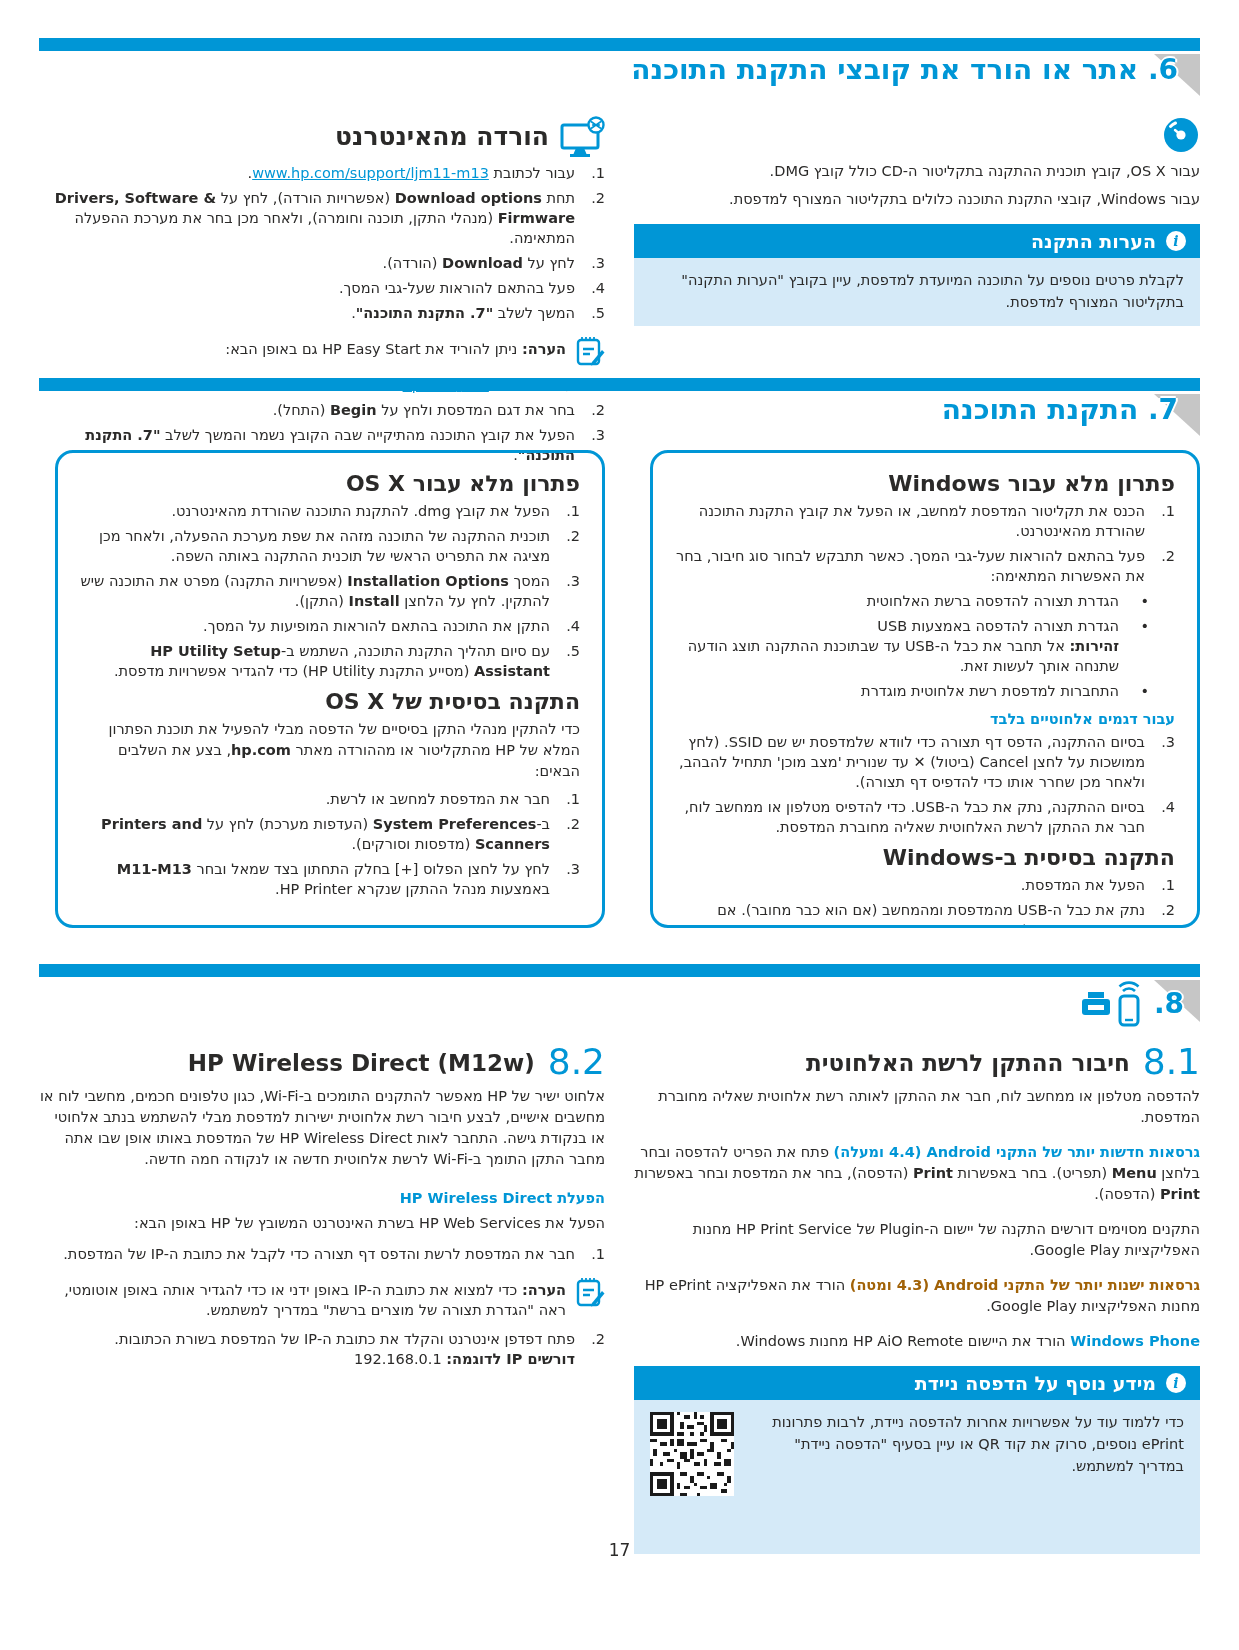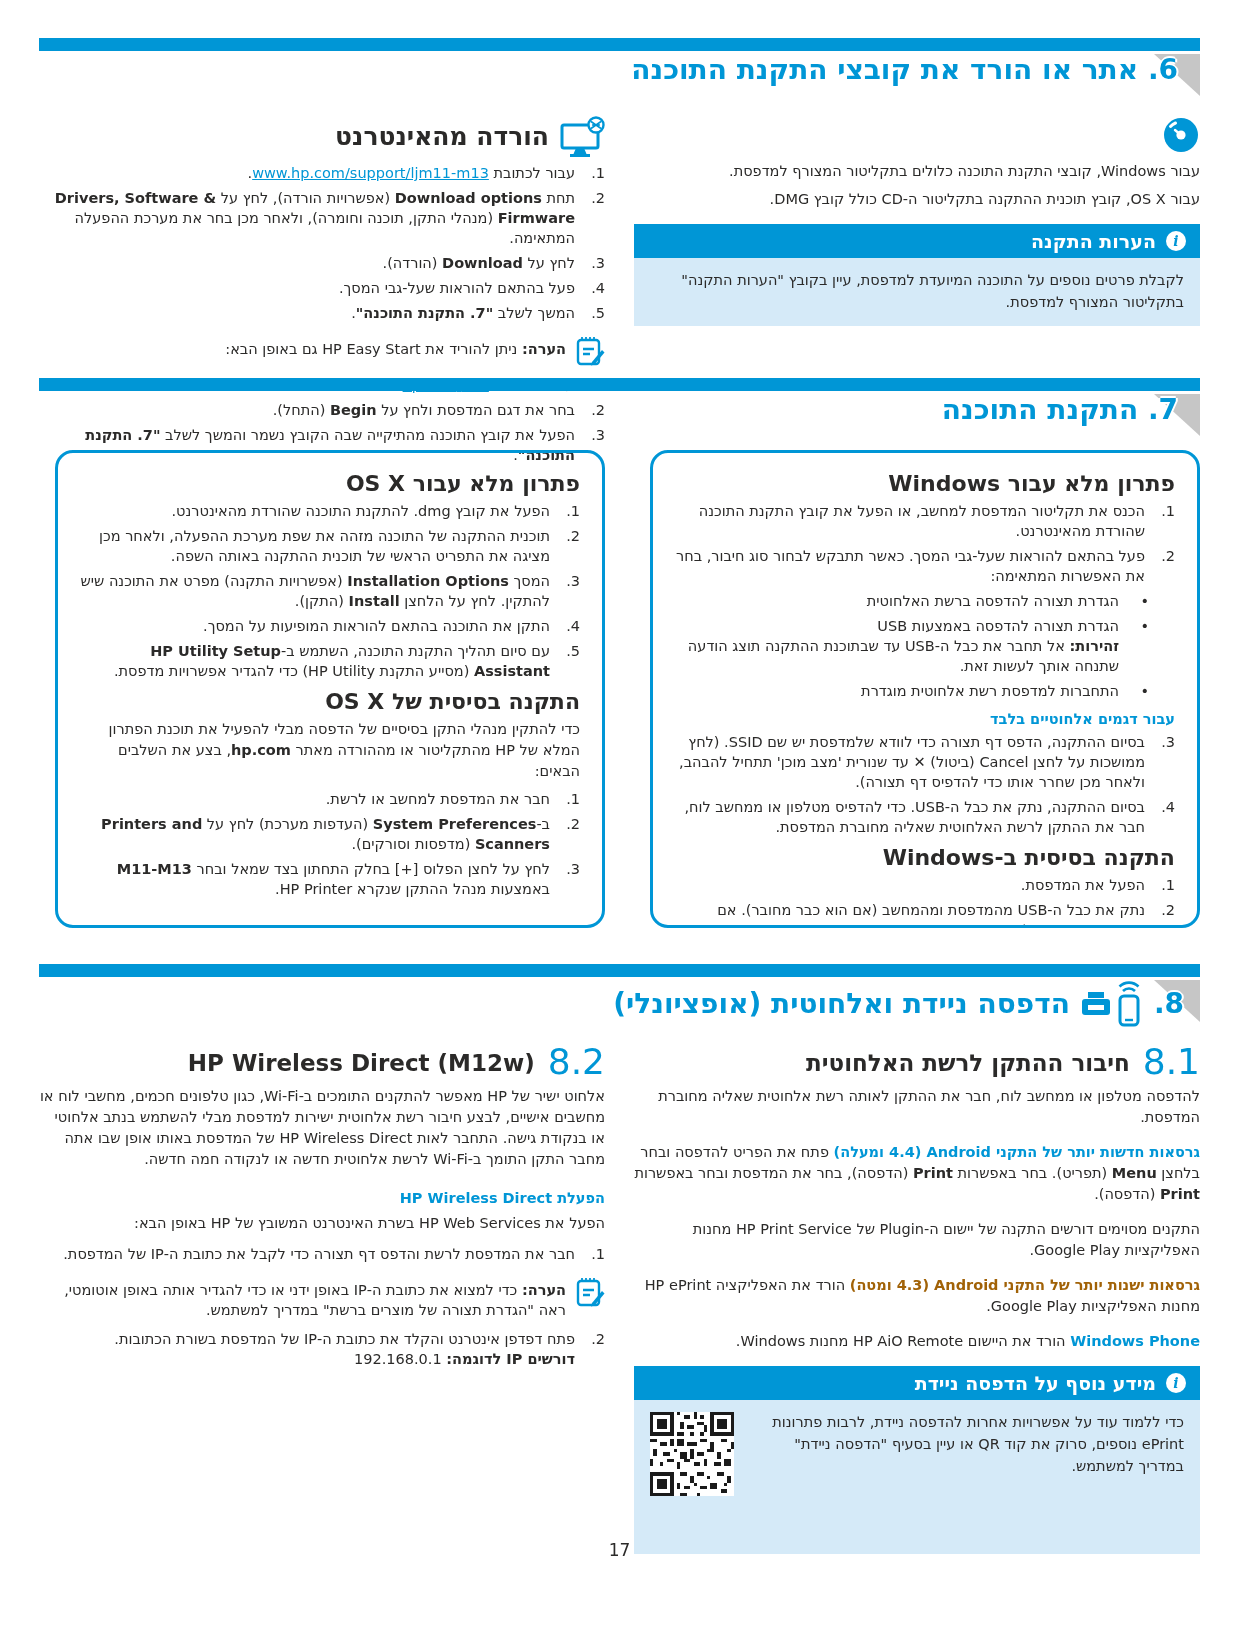--- a/index.html
+++ b/index.html
@@ -65,22 +65,22 @@
 
       <div class="col">
         <div class="chead">
           <svg width="38" height="38" viewBox="0 0 38 38">
             <circle cx="19" cy="19" r="17" fill="#0096d6"></circle>
             <circle cx="19" cy="19" r="4.6" fill="#fff"></circle>
             <path d="M8.5,10.5 A14 14 0 0 1 13.5,7" stroke="#fff" stroke-width="3" fill="none" stroke-linecap="round"></path>
             <path d="M13,14 L16.5,17" stroke="#fff" stroke-width="2.4" stroke-linecap="round"></path>
           </svg>
         </div>
+        <p class="body">עבור OS X, קובץ תוכנית ההתקנה בתקליטור ה-CD כולל קובץ DMG.</p>
         <p class="body">עבור Windows, קובצי התקנת התוכנה כלולים בתקליטור המצורף למדפסת.</p>
-        <p class="body">עבור OS X, קובץ תוכנית ההתקנה בתקליטור ה-CD כולל קובץ DMG.</p>
         <div class="ibox">
           <div class="ibh">
             <span class="iinfo">i</span>
             <span>הערות התקנה</span>
           </div>
           <div class="ibb">לקבלת פרטים נוספים על התוכנה המיועדת למדפסת, עיין בקובץ "הערות התקנה" בתקליטור המצורף למדפסת.</div>
         </div>
       </div>
 
       <div class="col">
@@ -240,21 +240,20 @@
       <span class="sttxt">8.</span>
       <svg width="64" height="48" viewBox="0 0 64 48" style="position:relative">
         <rect x="8" y="12" width="16" height="6" fill="#0096d6"></rect>
         <rect x="2" y="19" width="28" height="16" rx="3" fill="#0096d6"></rect>
         <rect x="8" y="25" width="16" height="5" fill="#fff"></rect>
         <rect x="40" y="16" width="18" height="29" rx="4" fill="none" stroke="#0096d6" stroke-width="3"></rect>
         <line x1="45" y1="40" x2="53" y2="40" stroke="#0096d6" stroke-width="2.4"></line>
         <path d="M43,11 a8.5,8.5 0 0 1 12,0" stroke="#0096d6" stroke-width="2.6" fill="none"></path>
         <path d="M39.5,6.5 a13.5,13.5 0 0 1 19,0" stroke="#0096d6" stroke-width="2.6" fill="none"></path>
       </svg>
-      <span class="sttxt" style="padding-right:0">הדפסה ניידת ואלחוטית (אופציונלי)</span>
     </div>
     <div class="cols">
 
       <div class="col">
         <div class="sh">
           <span class="bn">8.1</span>
           <span class="ht">חיבור ההתקן לרשת האלחוטית</span>
         </div>
         <p class="body" style="margin:6px 0 14px">להדפסה מטלפון או ממחשב לוח, חבר את ההתקן לאותה רשת אלחוטית שאליה מחוברת המדפסת.</p>
         <p class="body" style="margin:14px 0"><span class="b" style="color: rgb(0, 150, 214);">גרסאות חדשות יותר של התקני Android (4.4 ומעלה)</span><span> פתח את הפריט להדפסה ובחר בלחצן </span><span class="b">Menu</span><span> (תפריט). בחר באפשרות </span><span class="b">Print</span><span> (הדפסה), בחר את המדפסת ובחר באפשרות </span><span class="b">Print</span><span> (הדפסה).</span></p>

